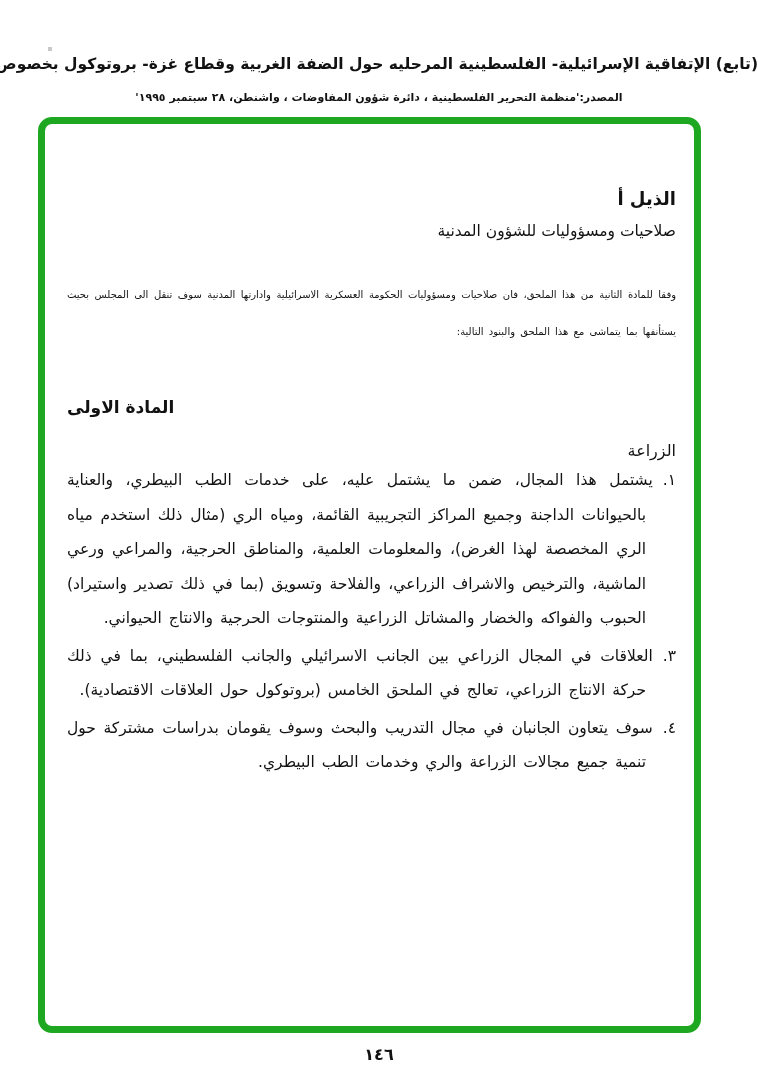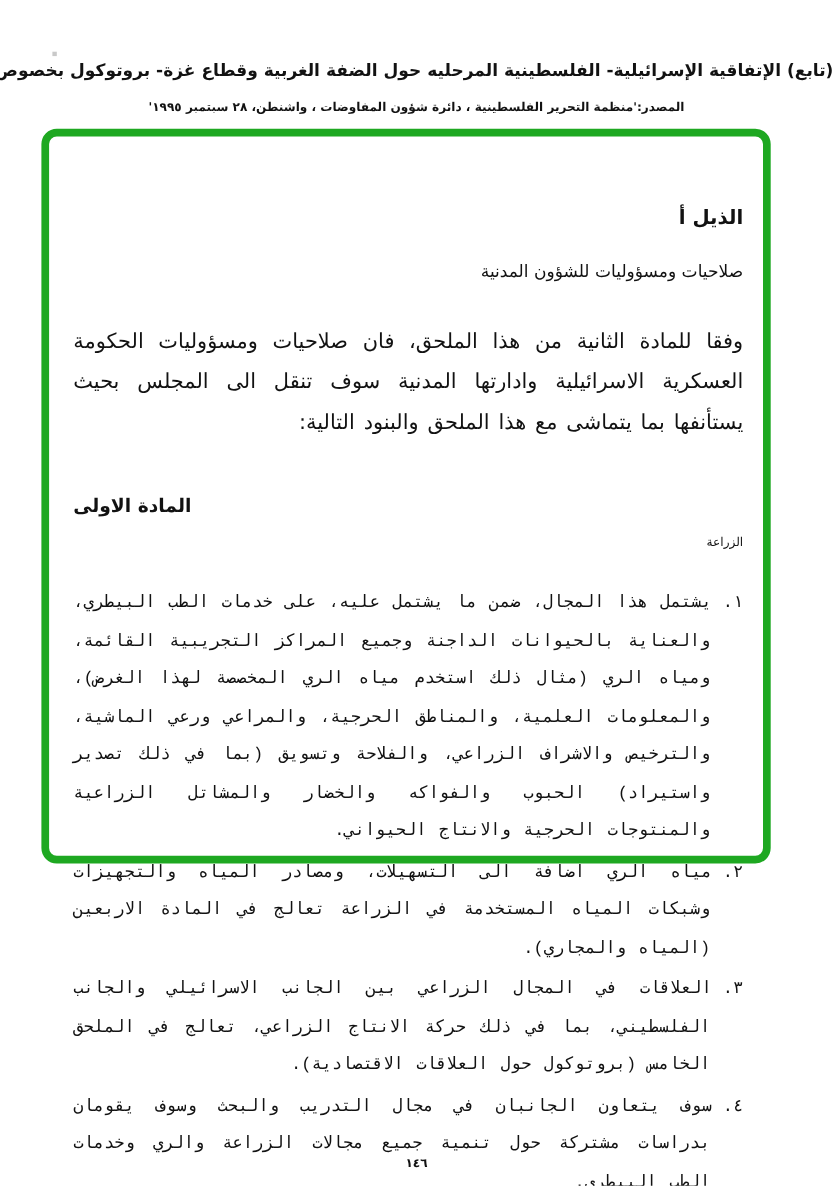--- a/index.html
+++ b/index.html
@@ -46,88 +46,86 @@
     width: 4px;
     height: 4px;
     background: #c9c9c9;
   }
   
   .document-frame {
     position: absolute;
     top: 117px;
     right: 57px;   
     left: 38px;
-    height: 668px;
+    height: 916px;
     box-sizing: border-box;
     border: 7px solid #1ea821;
     border-radius: 14px;
     background: #ffffff;
   }
   .frame-content {
     position: absolute;
     top: 0; right: 0; left: 0; bottom: 0;
     padding: 62px 18px 0 22px;
     direction: rtl;
   }
   .appendix-title {
     font-size: 18px;
     font-weight: bold;
     line-height: 26px;
     text-align: right;
   }
   .appendix-subtitle {
-    margin-top: 22px;
+    margin-top: 6px;
     font-size: 15.5px;
     line-height: 26px;
     text-align: right;
   }
   .intro-paragraph {
     margin-top: 32px;
-    font-size: 19px;
+    font-size: 10px;
     line-height: 37px;
     text-align: justify;
     word-spacing: 2px;
   }
   .article-title {
     margin-top: 44px;
     font-size: 17px;
     font-weight: bold;
     line-height: 26px;
     text-align: left;
   }
   .article-subtitle {
-    margin-top: 8px;
-    font-size: 11px;
+    margin-top: 19px;
+    font-size: 16px;
     line-height: 24px;
     text-align: right;
   }
   .article-item-list {
-    margin-top: 26px;
-    font-family: Liberation Mono, monospace;
   }
   .list-item {
     font-size: 15.5px;
     line-height: 34.5px;
     text-align: justify;
     word-spacing: 2px;
     padding-right: 30px;   
     text-indent: -30px;
     margin-bottom: 3px;
   }
   .item-number {
     margin-left: 10px;  
   }
   
   .page-number {
     position: absolute;
     bottom: 14px;
     right: 0;
     left: 0;
     text-align: center;
-    font-size: 11px;
+    font-size: 16px;
     font-weight: bold;
     letter-spacing: 4px;
   }
 </style>
 </head>
 <body>
 
 <div class="page-header">
   <div class="header-title">(تابع) الإتفاقية الإسرائيلية- الفلسطينية المرحليه حول الضفة الغربية وقطاع غزة- بروتوكول بخصوص الشؤون المدنية</div>
   <div class="header-source">المصدر:'منظمة التحرير الفلسطينية ، دائرة شؤون المفاوضات ، واشنطن، ٢٨ سبتمبر ١٩٩٥'</div>
@@ -144,23 +142,20 @@
     <div class="intro-paragraph">وفقا للمادة الثانية  من هذا الملحق، فان صلاحيات ومسؤوليات الحكومة العسكرية الاسرائيلية وادارتها المدنية سوف تنقل الى المجلس بحيث يستأنفها بما يتماشى مع هذا الملحق والبنود التالية:</div>
 
     <div class="article-title">المادة الاولى</div>
     <div class="article-subtitle">الزراعة</div>
 
     <div class="article-item-list">
       <div class="list-item">
         <span class="item-number">١.</span><span>يشتمل هذا المجال، ضمن ما يشتمل  عليه، على خدمات الطب البيطري، والعناية بالحيوانات الداجنة وجميع المراكز التجريبية القائمة، ومياه الري (مثال ذلك  استخدم مياه الري المخصصة لهذا الغرض)، والمعلومات العلمية، والمناطق الحرجية، والمراعي  ورعي الماشية، والترخيص والاشراف الزراعي، والفلاحة وتسويق (بما في ذلك تصدير واستيراد) الحبوب والفواكه والخضار والمشاتل الزراعية والمنتوجات الحرجية والانتاج الحيواني.</span>
       </div>
       <div class="list-item">
-        <span class="item-number">٢.</span><span>مياه الري اضافة الى  التسهيلات، ومصادر المياه والتجهيزات وشبكات المياه المستخدمة في الزراعة تعالج في المادة الاربعين (المياه والمجاري).</span>
-      </div>
-      <div class="list-item">
         <span class="item-number">٣.</span><span>العلاقات في المجال الزراعي بين الجانب الاسرائيلي  والجانب الفلسطيني، بما في ذلك حركة الانتاج الزراعي، تعالج في الملحق الخامس (بروتوكول حول العلاقات الاقتصادية).</span>
       </div>
       <div class="list-item">
         <span class="item-number">٤.</span><span>سوف يتعاون الجانبان في مجال التدريب والبحث وسوف يقومان بدراسات مشتركة حول تنمية جميع مجالات الزراعة والري وخدمات الطب البيطري.</span>
       </div>
     </div>
 
   </div>
 </div>
 

